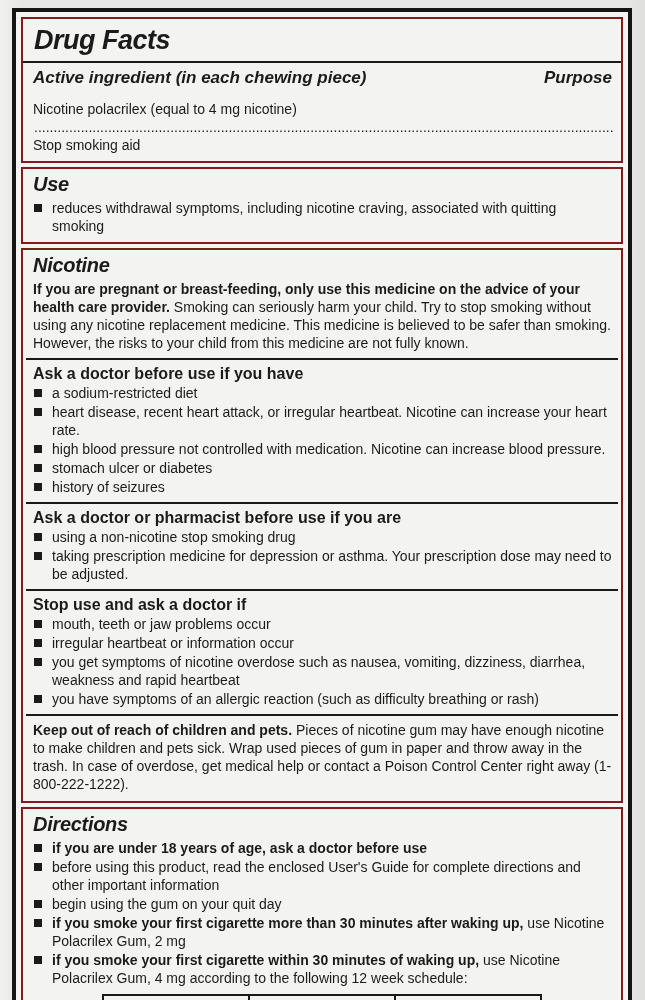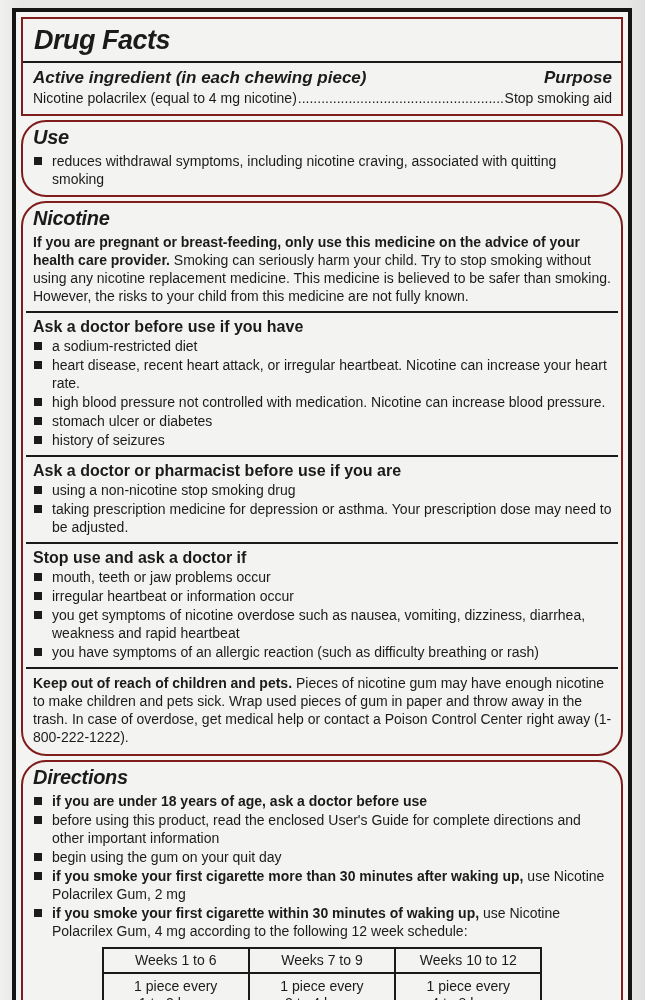--- a/index.html
+++ b/index.html
@@ -21,21 +21,21 @@
     min-height: 980px;
     border: 4px solid #141414;
     background: #f4f4f2;
     padding: 5px;
   }
   .box {
     border: 2px solid #7f1d1d;
     padding: 4px 9px 6px 9px;
     background: #f3f3f1;
   }
-  .box + .box { margin-top: 4px; border-radius: 25px; }
+  .box + .box { margin-top: 4px; }
 
   h1 {
     font-size: 27px;
     font-style: italic;
     font-weight: bold;
     letter-spacing: -0.5px;
     padding: 2px 0 5px 2px;
   }
   hr.thin {
     border: none;
@@ -68,24 +68,25 @@
     display: flex;
     justify-content: space-between;
     align-items: flex-end;
     font-size: 17px;
     font-style: italic;
     font-weight: bold;
     margin: 0 0 1px 1px;
   }
   .leaderline {
     display: flex;
-    align-items: flex-end;
+    align-items: flex-start;
     font-size: 14px;
     line-height: 18px;
-    margin: 1px 0 1px 1px;
+    margin: 12px 0 1px 1px;
+    flex-direction: column;
   }
   .leader {
     flex: 1;
     overflow: hidden;
     white-space: nowrap;
     margin: 0 1px;
   }
   .leader::after {
     content: ".....................................................................................................................................................";
   }

